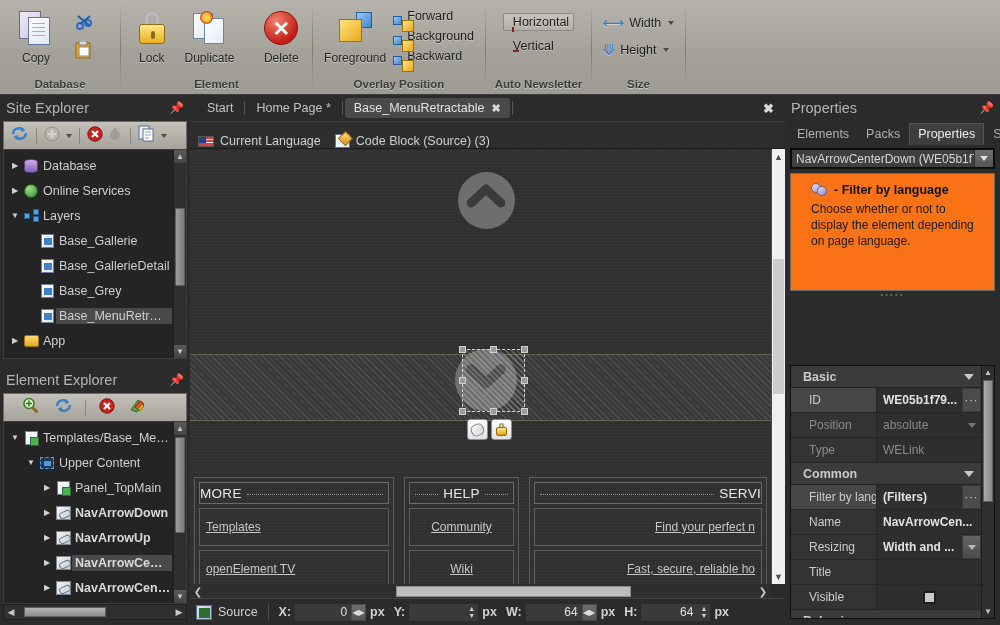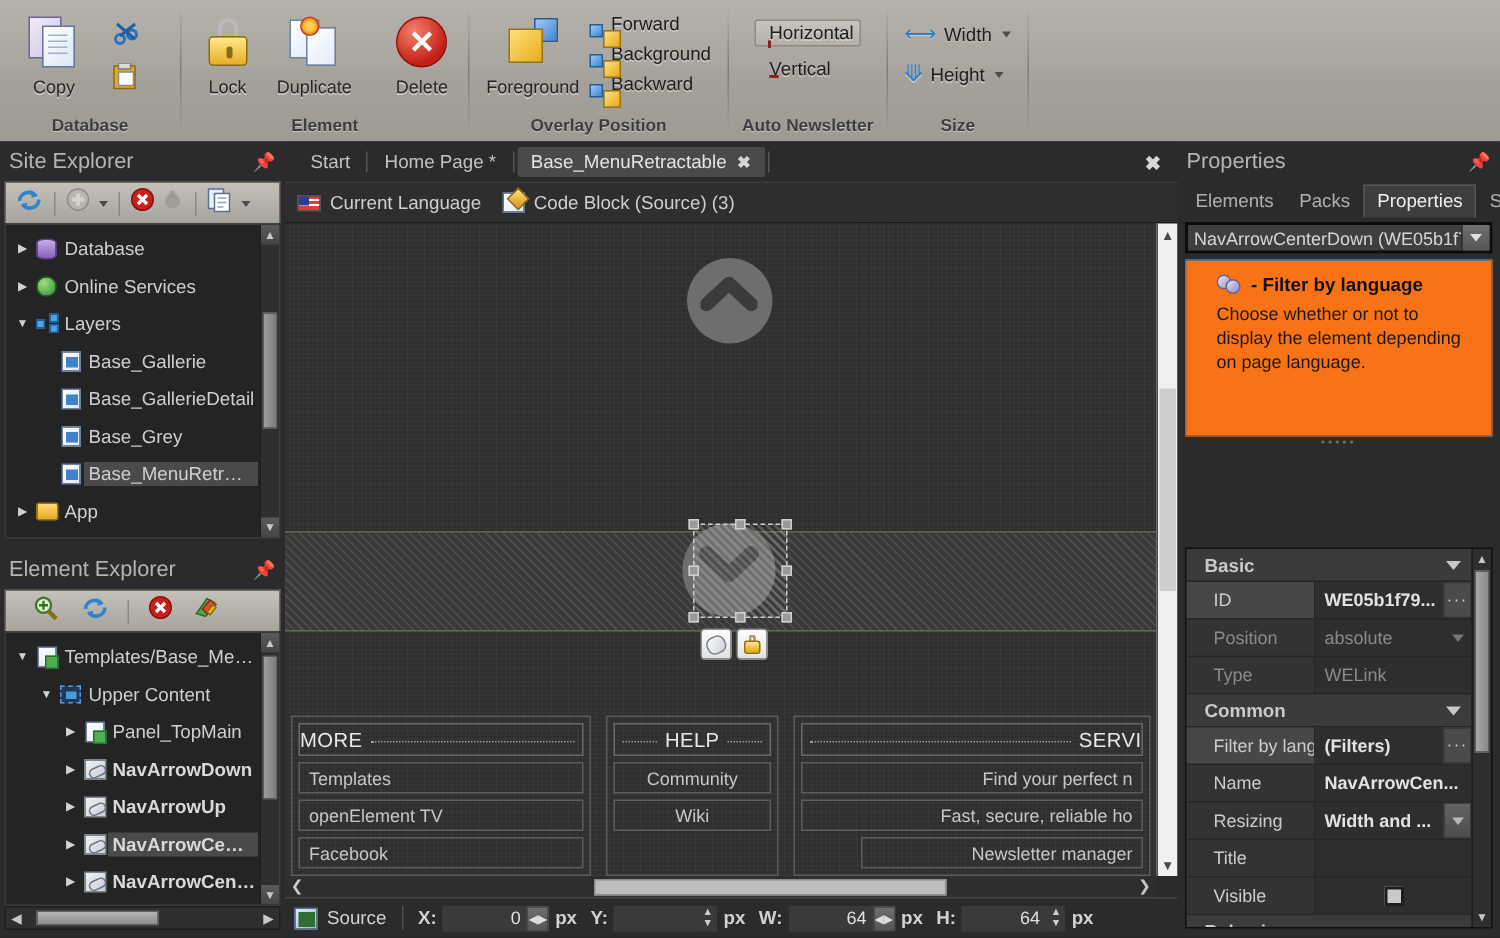--- a/index.html
+++ b/index.html
@@ -119,21 +119,21 @@
 
   
   .center { position:absolute; left:190px; top:95px; width:595px; height:530px; background:#1d1d1d; }
   .tabstrip { height:26px; display:flex; align-items:center; padding:0 8px; background:#2b2b2b; }
   .etab { font-size:12.5px; color:#c2c2c2; padding:3px 9px; display:flex; align-items:center; gap:7px; white-space:nowrap; }
   .etab.active { background:#4a4a4a; border-radius:2px; color:#e4e4e4; }
   .tabdiv { width:1px; height:14px; background:#565656; margin:0 2px; }
   .tabx { color:#d6d6d6; font-size:11px; font-weight:bold; }
   .closeall { margin-left:auto; color:#d8d8d8; font-size:13px; font-weight:bold; padding-right:3px; }
 
-  .subbar { height:28px; display:flex; align-items:center; gap:14px; padding:0 8px; background:#2e2e2e; border-top:1px solid #3c3c3c; border-bottom:1px solid #1a1a1a; }
+  .subbar { height:28px; display:flex; align-items:flex-end; gap:14px; padding:0 8px; background:#2e2e2e; border-top:1px solid #3c3c3c; border-bottom:1px solid #1a1a1a; }
   .subitem { display:flex; align-items:center; gap:6px; font-size:12.5px; color:#cfcfcf; }
   .flag-ic { width:16px; height:11px; background:linear-gradient(to bottom,#d8413a 0 18%,#f3f3f3 18% 36%,#d8413a 36% 54%,#f3f3f3 54% 72%,#d8413a 72% 100%); border:1px solid #555; position:relative; }
   .flag-ic::after { content:""; position:absolute; left:0; top:0; width:7px; height:6px; background:#28408f; }
   .pencil-ic { width:15px; height:14px; background:linear-gradient(135deg,#ffffff,#dbe8f7); border:1px solid #5f7694; position:relative; }
   .pencil-ic::after { content:""; position:absolute; right:-2px; top:-2px; width:9px; height:9px; background:linear-gradient(135deg,#ffe27e,#d88f16); border:1px solid #8d6611; transform:rotate(45deg); }
 
   .canvaswrap { position:absolute; left:0; top:54px; right:0; bottom:27px; background:#2a2a2a; }
   .canvas {
     position:absolute; left:0; top:0; right:14px; bottom:14px; overflow:hidden;
     background-color:#2f2f2f;
@@ -156,21 +156,21 @@
   .badge { width:21px; height:21px; background:linear-gradient(to bottom,#fdfdfd,#e2e2e2); border:1px solid #8d8d8d; border-radius:3px; display:flex; align-items:center; justify-content:center; }
   .badge .lock-mini { width:11px; height:13px; position:relative; }
   .badge .lock-mini .sh { position:absolute; left:3px; top:0; width:5px; height:5px; border:2px solid #b0a070; border-bottom:none; border-radius:4px 4px 0 0; }
   .badge .lock-mini .bd { position:absolute; left:0; top:4px; width:11px; height:9px; background:linear-gradient(to bottom,#ffe88a,#dda411); border:1px solid #8f6c10; border-radius:2px; }
   .badge .mouse-mini { width:13px; height:12px; border:1.5px solid #7b828c; border-radius:5px; background:linear-gradient(135deg,#fafafa,#cfd4da); transform:rotate(-25deg); }
 
   .footcols { position:absolute; left:0; right:0; display:flex; gap:10px; padding:0 4px; }
   .fcol { border:1px solid #5b5b5b; padding:4px; }
   .fhead { border:1px solid #6a6a6a; height:22px; display:flex; align-items:center; justify-content:center; color:#e8e8e8; font-size:13.5px; letter-spacing:.3px; position:relative; overflow:hidden; }
   .fhead .dots { flex:1; border-bottom:1px dotted #9a9a9a; height:1px; margin:0 5px; position:relative; top:1px; }
-  .frow { border:1px solid #5d5d5d; height:21px; margin-top:4px; display:flex; align-items:center; justify-content:center; color:#c7c7c7; font-size:12px; white-space:nowrap; overflow:hidden; }
+  .frow { border:1px solid #5d5d5d; height:38px; margin-top:4px; display:flex; align-items:center; justify-content:center; color:#c7c7c7; font-size:12px; white-space:nowrap; overflow:hidden;text-decoration:underline; }
   .frow.left { justify-content:flex-start; padding-left:6px; }
 
   .vsb { position:absolute; right:0; top:0; bottom:14px; width:14px; background:#f0f0f0; border-left:1px solid #4a4a4a; }
   .vsb .ar { height:15px; display:flex; align-items:center; justify-content:center; color:#4a4a4a; font-size:9px; }
   .vsb .th { position:absolute; left:1px; right:1px; background:#cdcdcd; }
   .hsb { position:absolute; left:0; right:14px; bottom:0; height:14px; background:#2e2e2e; display:flex; align-items:center; }
   .hsb .ar { width:16px; text-align:center; color:#c9c9c9; font-size:10px; }
   .hsb .tr { flex:1; position:relative; height:11px; }
   .hsb .th { position:absolute; top:0; height:11px; background:#bdbdbd; border:1px solid #8d8d8d; }
 

